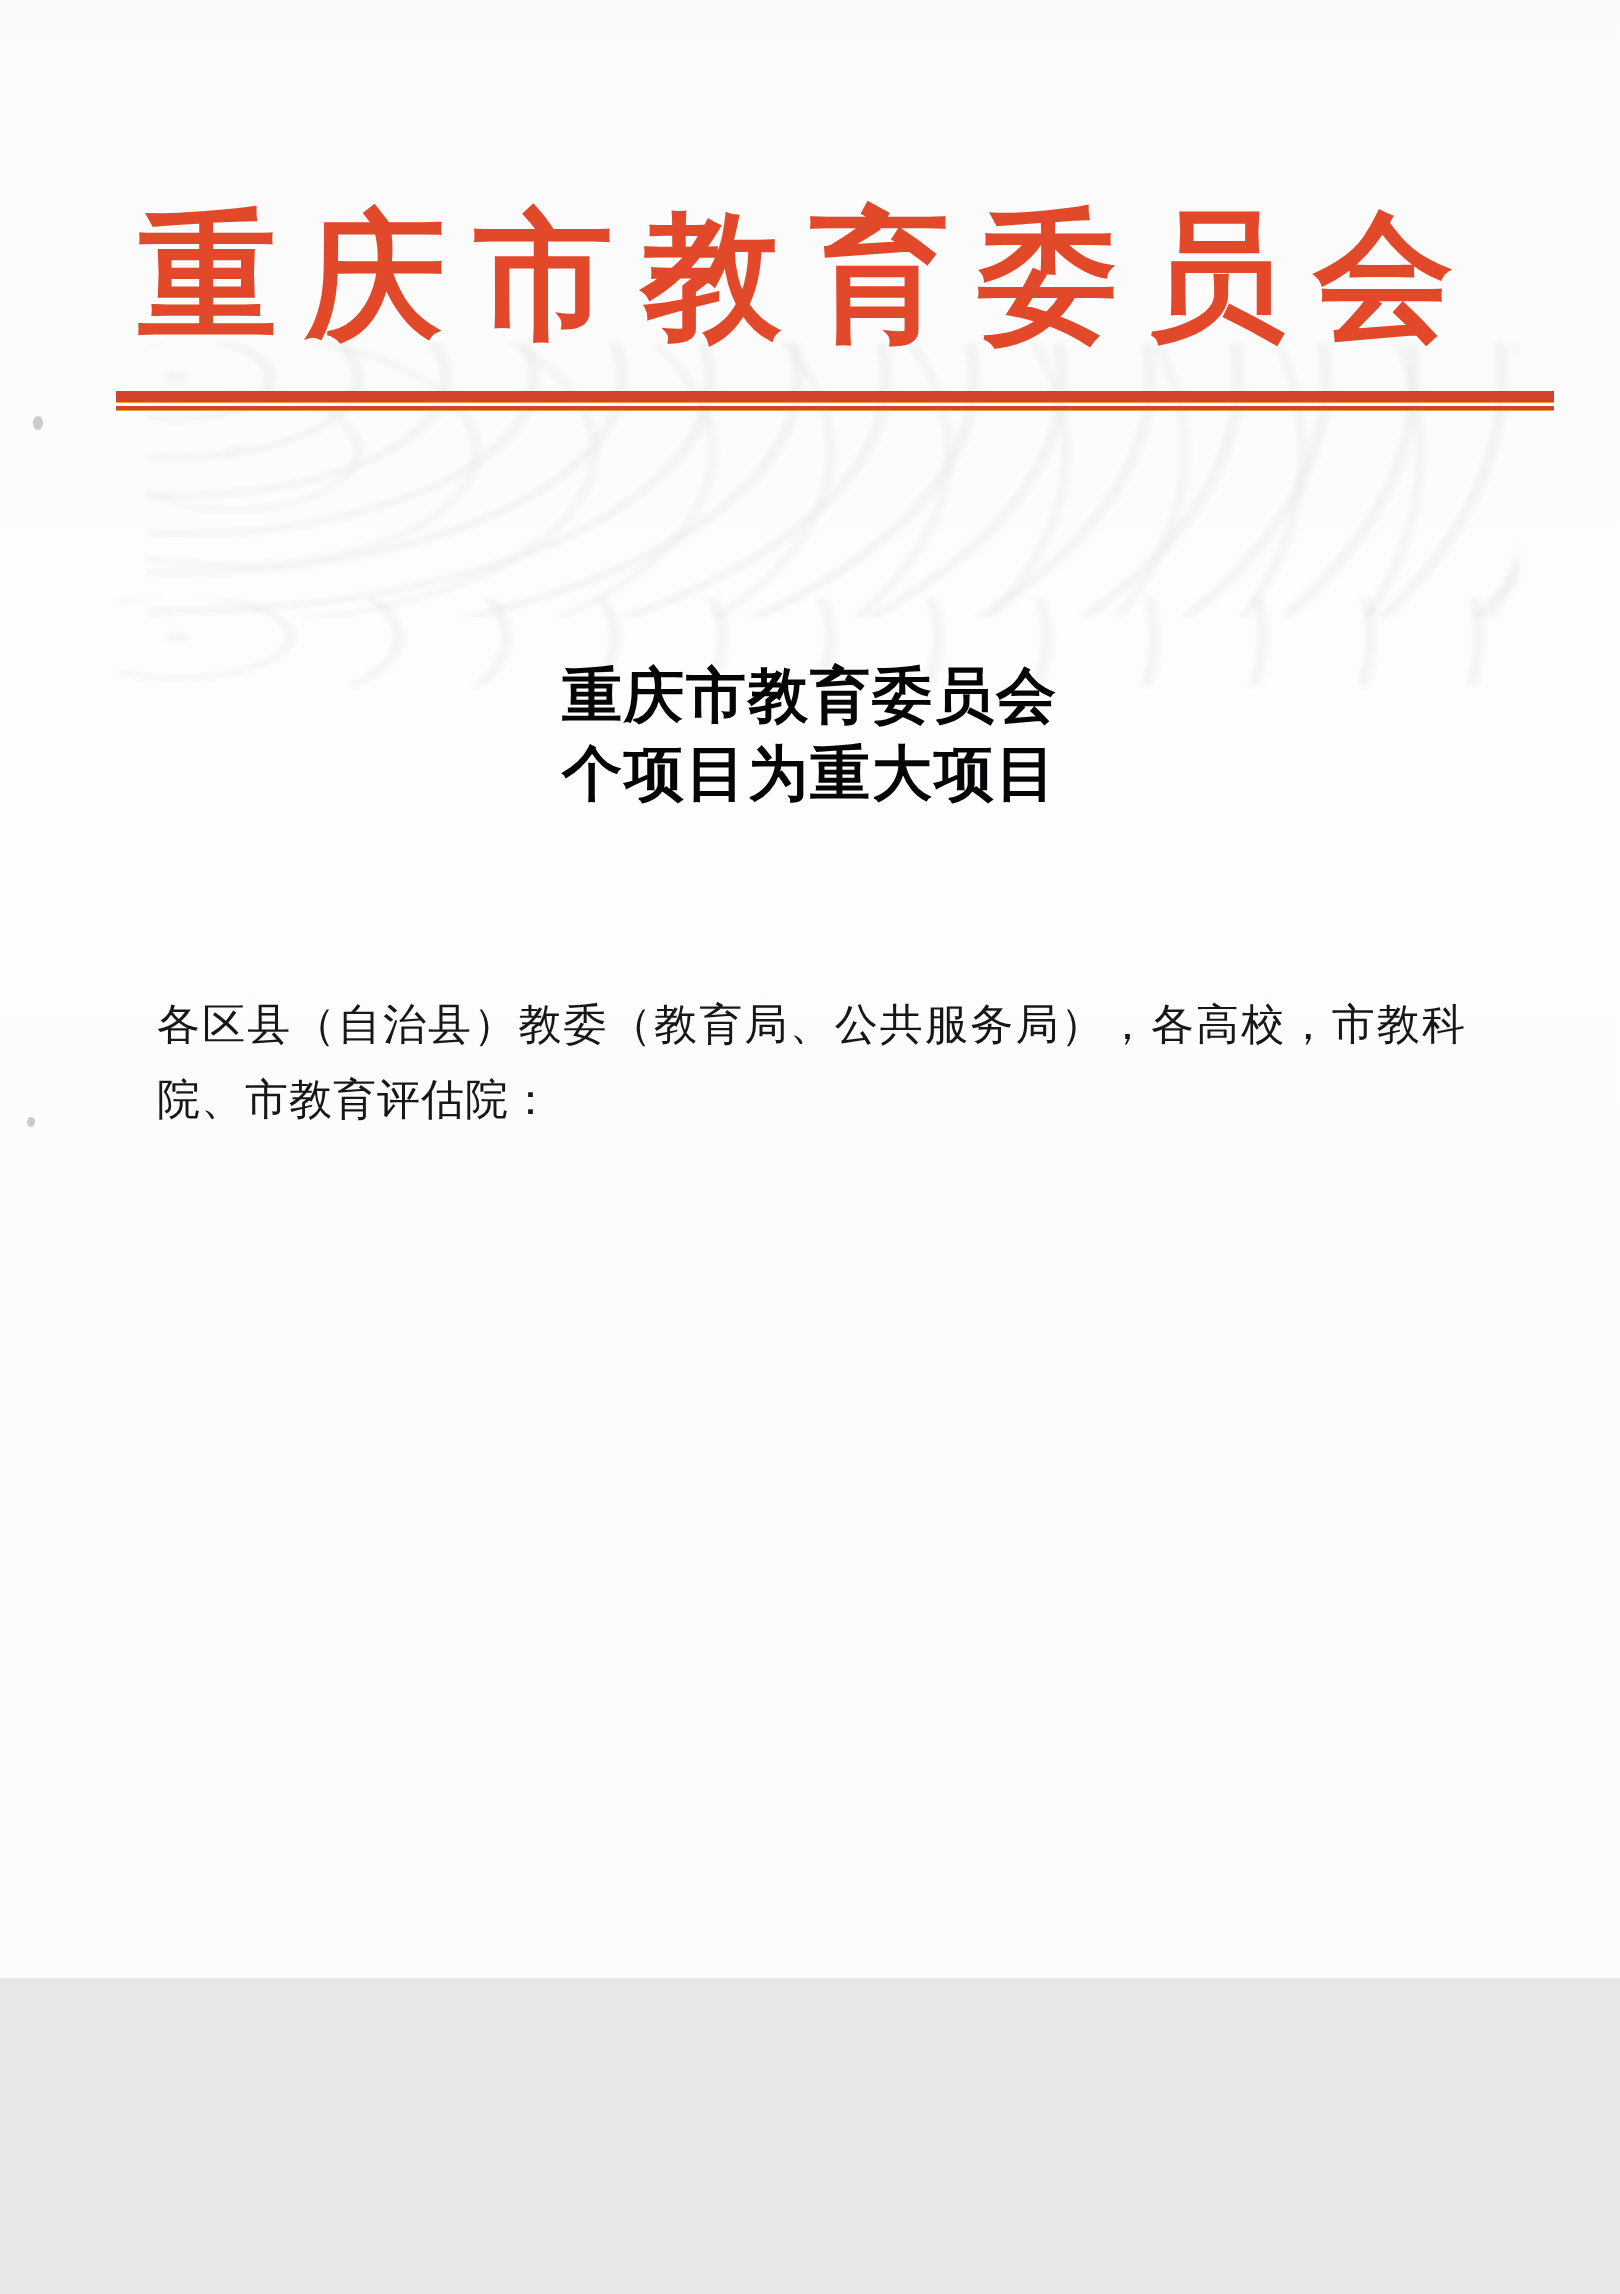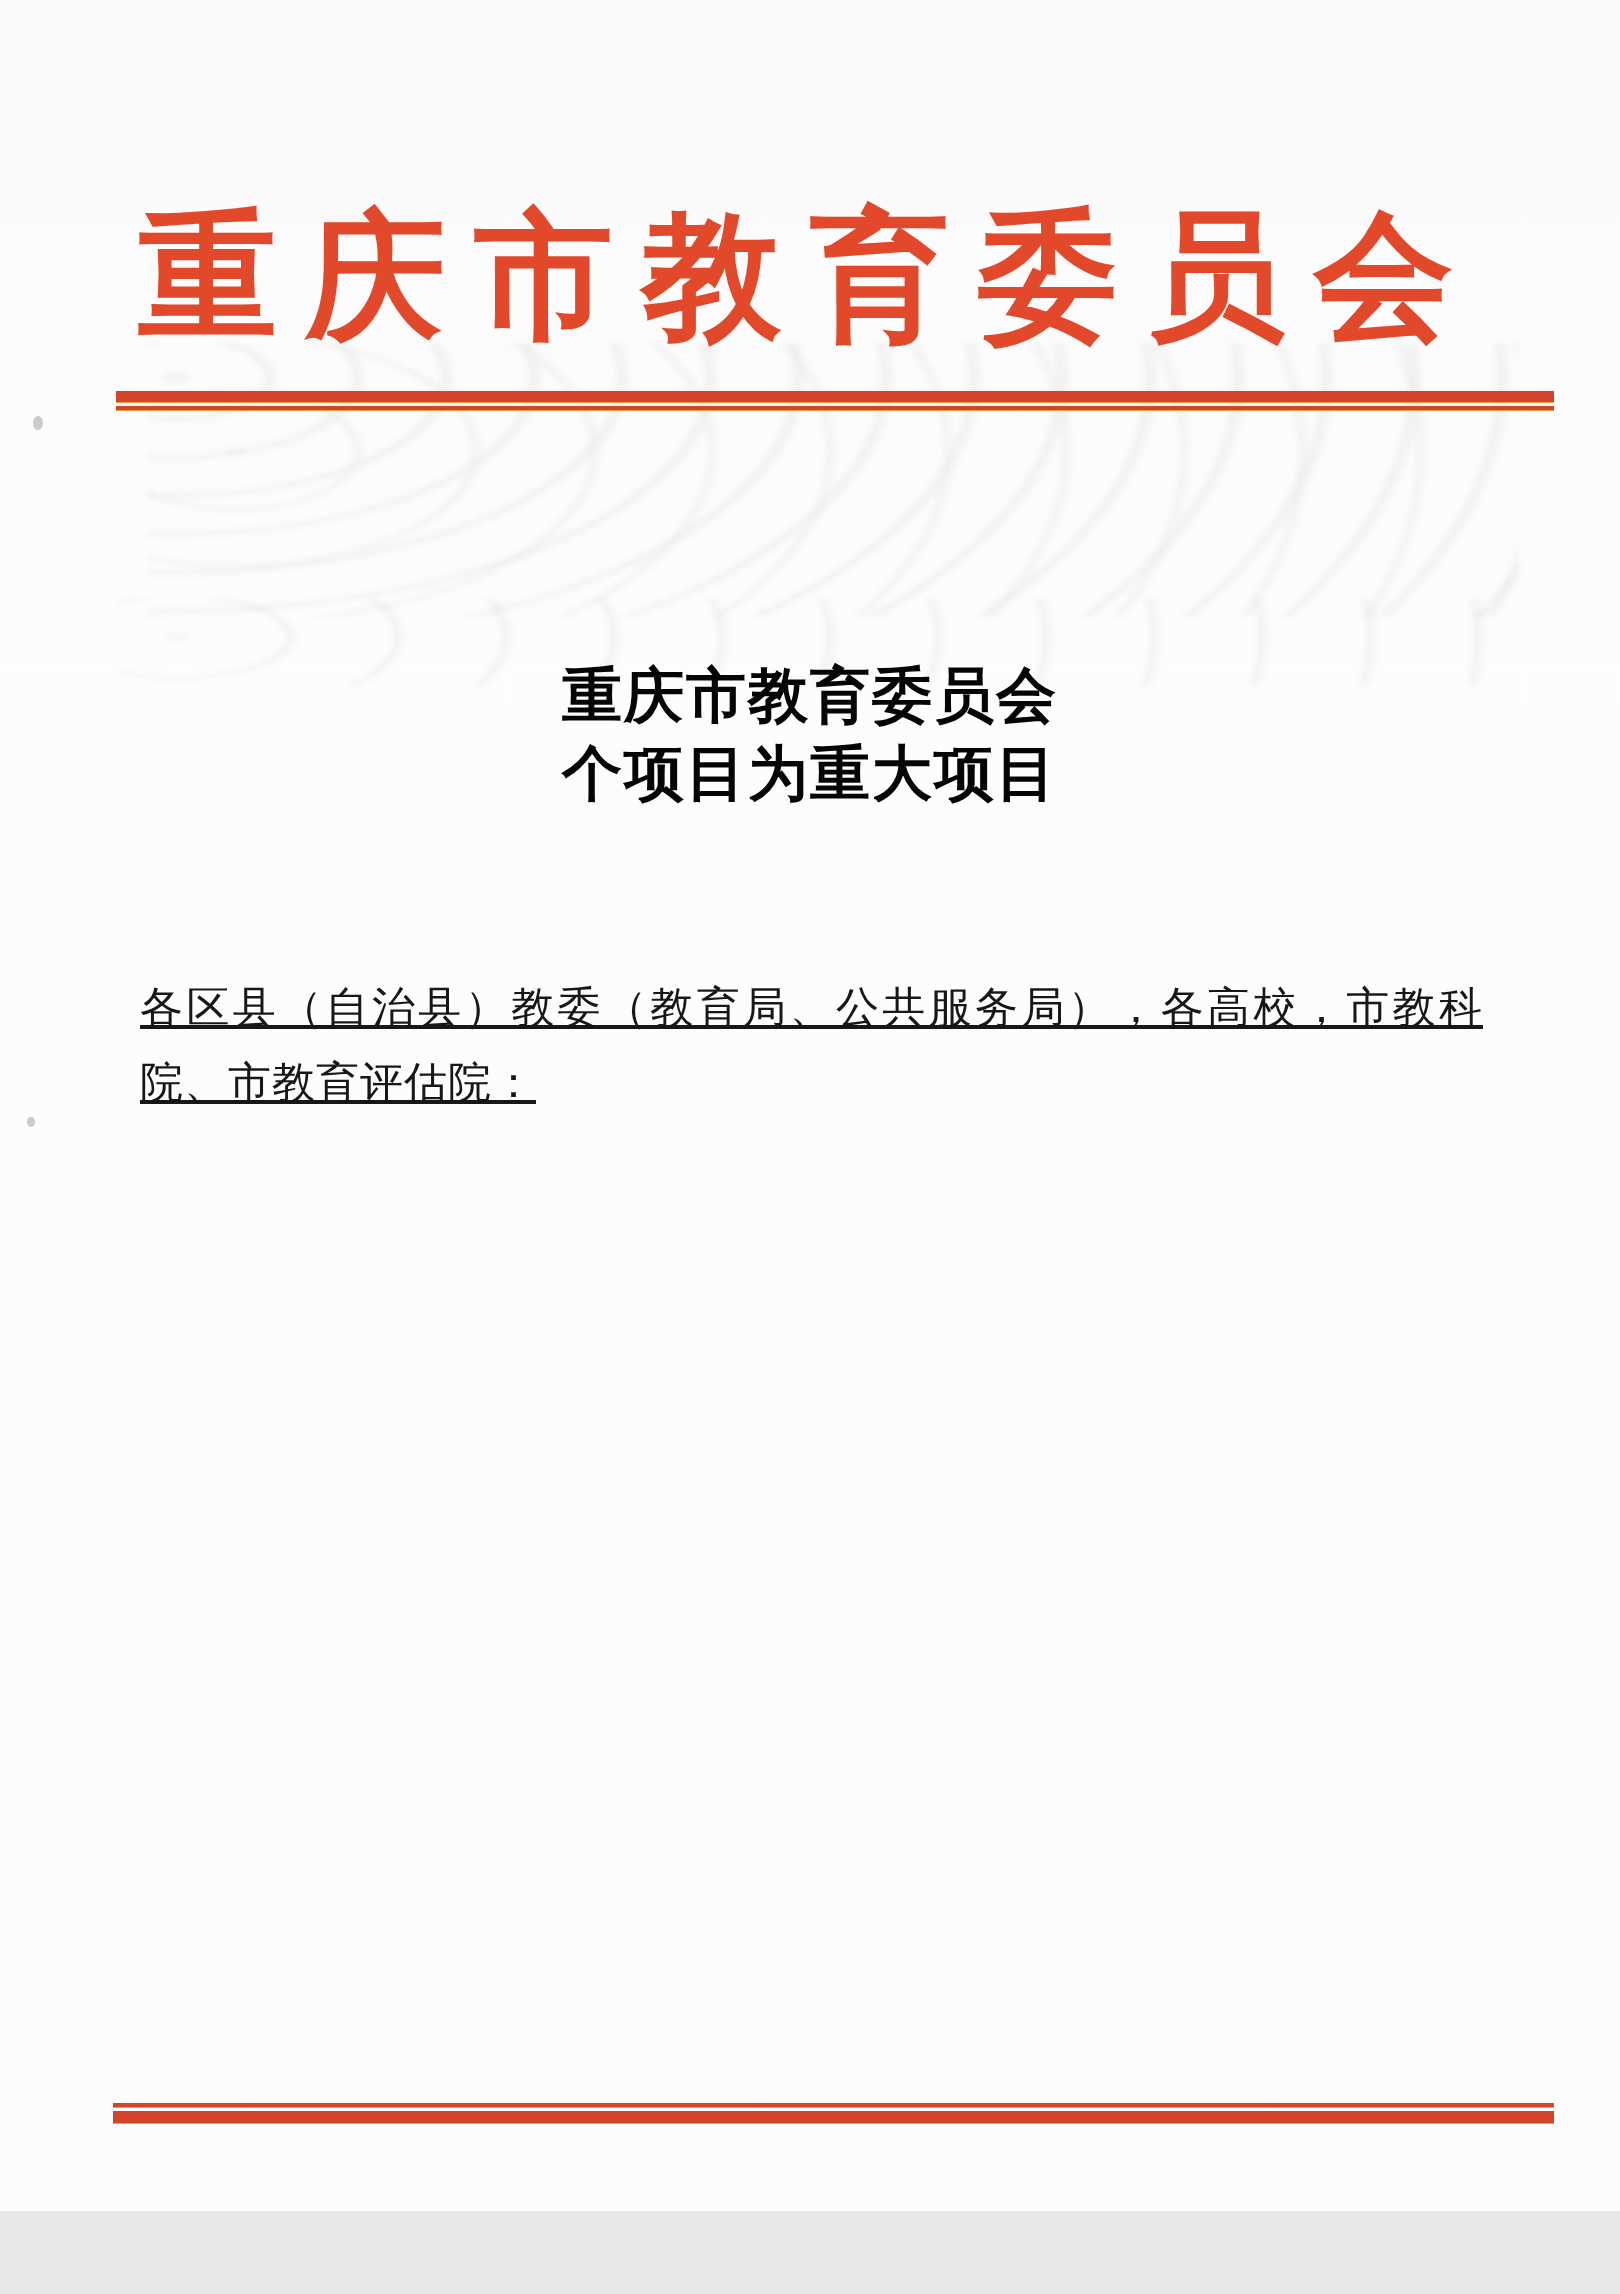--- a/index.html
+++ b/index.html
@@ -3,21 +3,21 @@
 <meta charset="utf-8">
 <style>
   html, body {
     margin: 0;
     padding: 0;
     background: #e8e8e8;
   }
   .page {
     position: relative;
     width: 1620px;
-    height: 2211px;
+    height: 1978px;
     margin: 0 auto;
     background: linear-gradient(180deg, #fafafa 0%, #fdfdfd 30%, #fcfcfc 100%);
     overflow: hidden;
     font-family: "Liberation Serif", "DejaVu Serif", serif;
   }
 
   
   .bleed {
     position: absolute;
     opacity: 0.10;
@@ -90,21 +90,21 @@
     position: absolute;
     top: 970px;
     left: 140px;
     width: 1343px;
     font-size: 43px;
     line-height: 75px;
     color: #17171a;
     text-align: justify;
     letter-spacing: 1px;
   }
-  .doc-body p { margin: 0; text-decoration: underline; }
+  .doc-body p { margin: 17px; }
   .doc-body p.indent { text-indent: 88px; }
 
   .rule-bottom { position: absolute; top: 2103px; left: 113px; width: 1441px; }
   .rule-bottom .thin { height: 3.9px; background: #d5432a; box-shadow: 0 1px 0 #e8a23c; }
   .rule-bottom .gap { height: 3.9px; }
   .rule-bottom .thick { height: 12.7px; background: #d5432a; box-shadow: 0 1px 0 #e8a23c; }
 </style>
 </head>
 <body>
 

